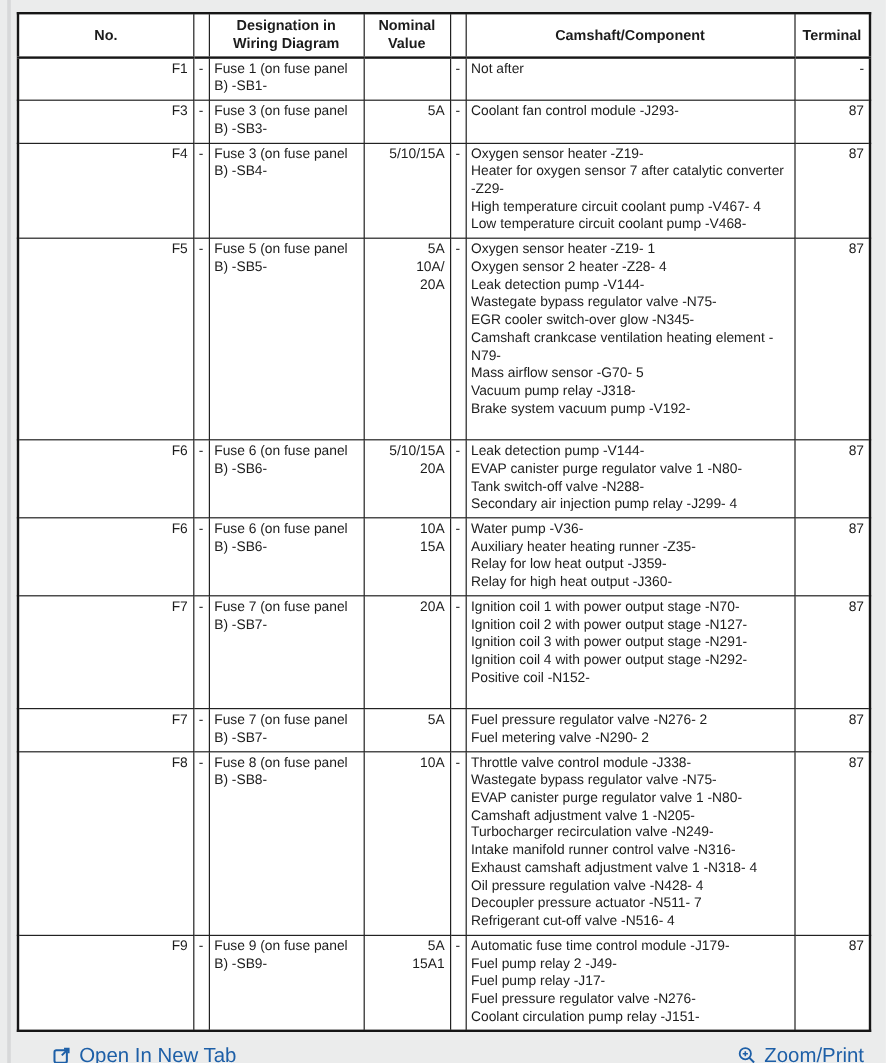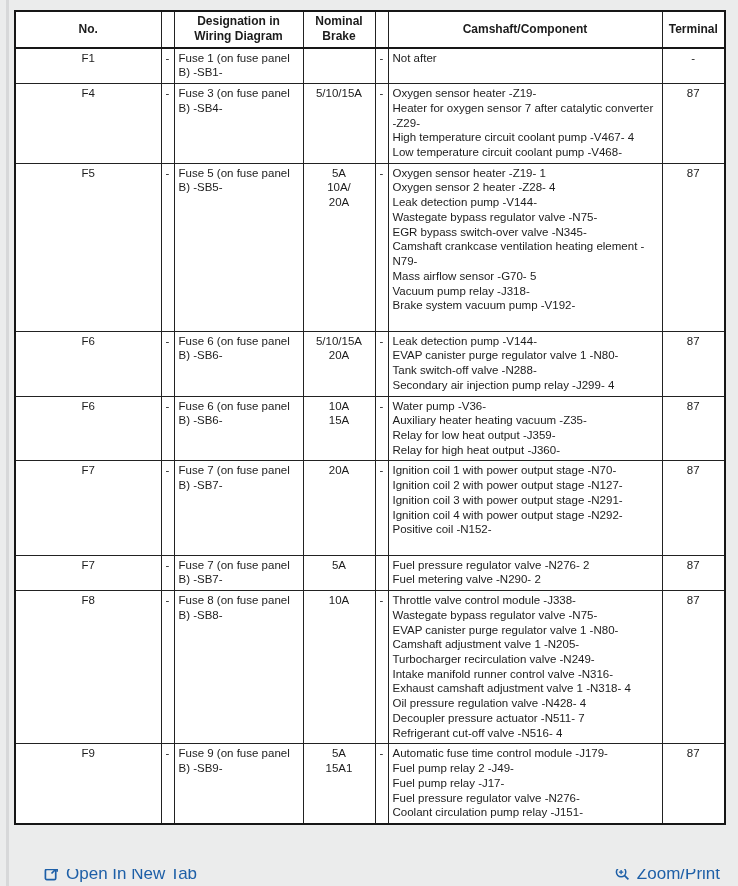--- a/index.html
+++ b/index.html
@@ -36,30 +36,30 @@
   }
   .fuse-table thead th {
     font-weight: bold;
     font-size: 12px;
     text-align: center;
     vertical-align: middle;
     height: 32px;
     padding: 2px 3px;
     border-bottom: 2px solid #161616;
   }
-  .cell-center { text-align: center; margin-top: 13px; }
+  .cell-center { text-align: right; margin-top: 13px; }
   .fn-line { min-height: 14px; }
   .footer-bar {
     position: absolute;
     left: 0; right: 0; bottom: 0;
     height: 17px;
     overflow: hidden;
     display: flex;
     justify-content: space-between;
-    align-items: flex-end;
+    align-items: flex-start;
     padding: 1px 18px 0 44px;
   }
   .footer-link {
     display: flex;
     align-items: flex-start;
     gap: 7px;
     font-size: 17px;
     text-decoration: none;
     cursor: pointer;
     white-space: nowrap;
@@ -79,40 +79,53 @@
     <col style="width:72px">
     <col style="width:13px">
     <col style="width:274px">
     <col style="width:63px">
   </colgroup>
   <thead>
     <tr>
       <th>No.</th>
       <th></th>
       <th>Designation in Wiring Diagram</th>
-      <th>Nominal Brake</th>
+      <th>Nominal Value</th>
       <th></th>
       <th>Camshaft/Component</th>
       <th>Terminal</th>
     </tr>
   </thead>
   <tbody id="table-body">
   <tr>
     <td class="cell-center">F1</td>
     <td class="cell-center">-</td>
     <td>Fuse 1 (on fuse panel B) -SB1-</td>
     <td class="cell-center"></td>
     <td class="cell-center">-</td>
     <td>
           <div class="fn-line">Not after</div>
         </td>
     <td class="cell-center">-</td>
   </tr>
 
 
+  <tr>
+    <td class="cell-center">F3</td>
+    <td class="cell-center">-</td>
+    <td>Fuse 3 (on fuse panel B) -SB3-</td>
+    <td class="cell-center">
+          <div class="fn-line">5A</div>
+        </td>
+    <td class="cell-center">-</td>
+    <td>
+          <div class="fn-line">Coolant fan control module -J293-</div>
+        </td>
+    <td class="cell-center">87</td>
+  </tr>
 
   <tr>
     <td class="cell-center">F4</td>
     <td class="cell-center">-</td>
     <td>Fuse 3 (on fuse panel B) -SB4-</td>
     <td class="cell-center">
           <div class="fn-line">5/10/15A</div>
         </td>
     <td class="cell-center">-</td>
     <td>
@@ -132,21 +145,21 @@
           <div class="fn-line">5A</div>
           <div class="fn-line">10A/</div>
           <div class="fn-line">20A</div>
         </td>
     <td class="cell-center">-</td>
     <td>
           <div class="fn-line">Oxygen sensor heater -Z19- 1</div>
           <div class="fn-line">Oxygen sensor 2 heater -Z28- 4</div>
           <div class="fn-line">Leak detection pump -V144-</div>
           <div class="fn-line">Wastegate bypass regulator valve -N75-</div>
-          <div class="fn-line">EGR bypass switch-over valve -N345-</div>
+          <div class="fn-line">EGR cooler switch-over glow -N345-</div>
           <div class="fn-line">Camshaft crankcase ventilation heating element -N79-</div>
           <div class="fn-line">Mass airflow sensor -G70- 5</div>
           <div class="fn-line">Vacuum pump relay -J318-</div>
           <div class="fn-line">Brake system vacuum pump -V192-</div>
           <div class="fn-line">&nbsp;</div>
         </td>
     <td class="cell-center">87</td>
   </tr>
 
   <tr>
@@ -171,21 +184,21 @@
     <td class="cell-center">F6</td>
     <td class="cell-center">-</td>
     <td>Fuse 6 (on fuse panel B) -SB6-</td>
     <td class="cell-center">
           <div class="fn-line">10A</div>
           <div class="fn-line">15A</div>
         </td>
     <td class="cell-center">-</td>
     <td>
           <div class="fn-line">Water pump -V36-</div>
-          <div class="fn-line">Auxiliary heater heating vacuum -Z35-</div>
+          <div class="fn-line">Auxiliary heater heating runner -Z35-</div>
           <div class="fn-line">Relay for low heat output -J359-</div>
           <div class="fn-line">Relay for high heat output -J360-</div>
         </td>
     <td class="cell-center">87</td>
   </tr>
 
   <tr>
     <td class="cell-center">F7</td>
     <td class="cell-center">-</td>
     <td>Fuse 7 (on fuse panel B) -SB7-</td>

